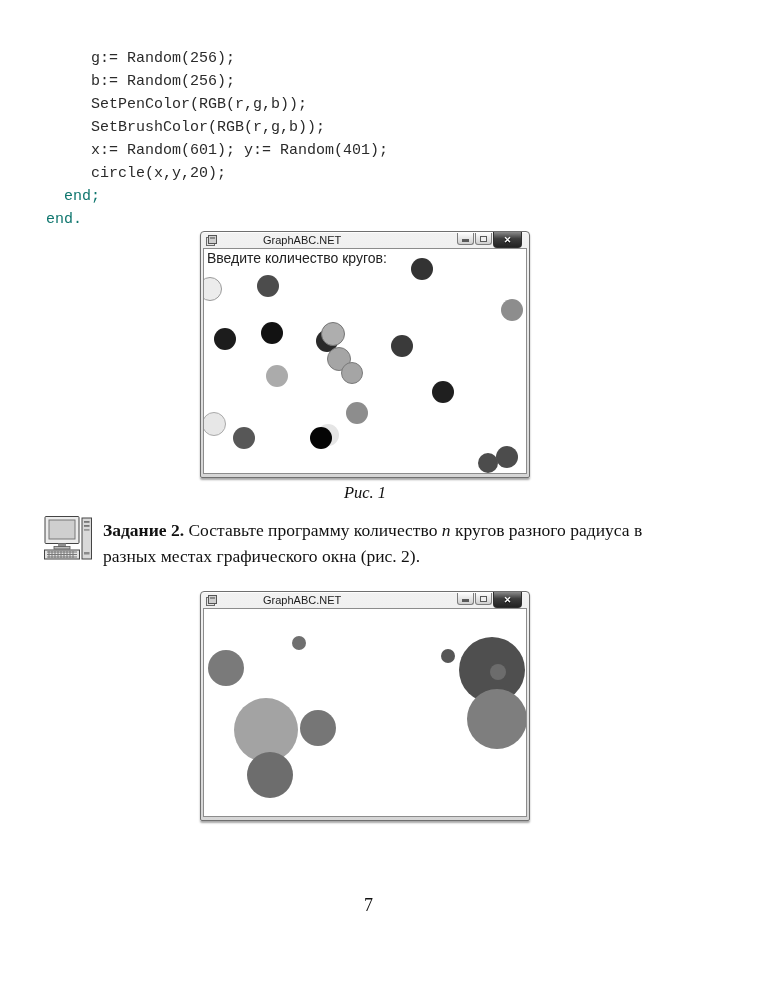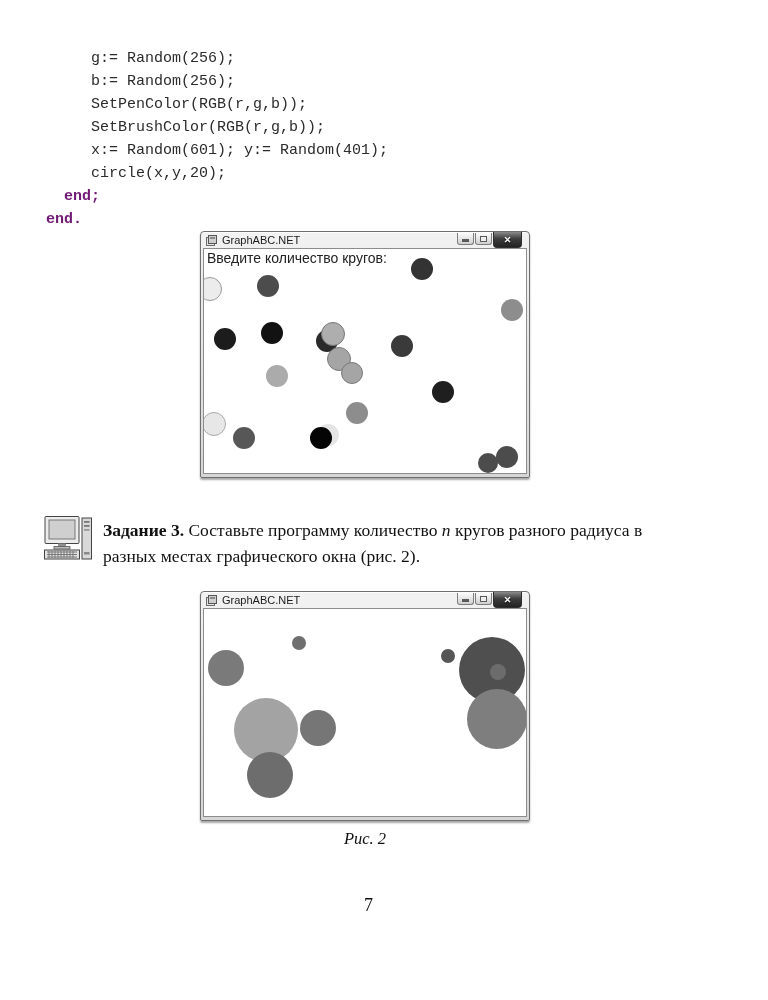--- a/index.html
+++ b/index.html
@@ -4,32 +4,32 @@
 <style>
   html,body{margin:0;padding:0;background:#fff;}
   .page{position:relative;width:768px;height:1000px;background:#ffffff;overflow:hidden;
         font-family:"Liberation Serif", serif;color:#1a1a1a;}
 
   
   .code-block{position:absolute;left:46px;top:47px;
               font-family:"Liberation Mono", monospace;font-size:15px;line-height:23px;
               color:#2b2b2b;white-space:pre;}
   .code-line{white-space:pre;}
-  .code-line.bold{font-weight:bold;color:#701a75;}
+  .code-line.bold{font-weight:normal;color:#0f766e;}
 
   
   .win{position:absolute;box-sizing:border-box;border:1px solid #6f6f6f;
        border-radius:4px 4px 2px 2px;background:linear-gradient(#f2f2f2,#d6d6d6);
        box-shadow:0 2px 2px rgba(0,0,0,0.35), inset 0 1px 0 #fdfdfd;}
   .win1{left:200px;top:231px;width:330px;height:247px;}
   .win2{left:200px;top:591px;width:330px;height:230px;}
   .titlebar{position:relative;height:16px;display:flex;align-items:center;padding-left:5px;}
   .win-icon{width:11px;height:11px;margin-right:5px;flex:0 0 auto;}
   .win-title{font-family:"Liberation Sans", sans-serif;font-size:11px;color:#1c1c1c;
-             white-space:nowrap;line-height:16px;}
+             white-space:nowrap;line-height:16px;margin-left:41px;}
   .controls{position:absolute;top:0;right:7px;display:flex;align-items:flex-start;}
   .cbtn{box-sizing:border-box;font-family:"Liberation Sans", sans-serif;}
   .btn-min,.btn-max{width:17px;height:12px;margin-top:1px;border:1px solid #7d7d7d;
        border-top:none;border-radius:0 0 3px 3px;background:linear-gradient(#fdfdfd,#cfcfcf);
        display:flex;justify-content:center;align-items:center;margin-right:1px;}
   .glyph-min{width:7px;height:3px;background:#5a5a5a;margin-top:4px;}
   .glyph-max{width:7px;height:6px;border:1px solid #5a5a5a;background:#efefef;box-sizing:border-box;}
   .btn-close{width:29px;height:16px;border:1px solid #2e2e2e;border-top:none;
        border-radius:0 0 4px 4px;background:linear-gradient(#8a8a8a,#3c3c3c 45%,#222);
        color:#fff;font-size:9px;font-weight:bold;display:flex;justify-content:center;
@@ -100,20 +100,21 @@
         <div class="circle" style="left: 142px; top: 153px; width: 22px; height: 22px; background: rgb(141, 141, 141);"></div>
         <div class="circle" style="left: -2px; top: 163px; width: 24px; height: 24px; background: rgb(231, 231, 231); border: 1px solid rgb(170, 170, 170);"></div>
         <div class="circle" style="left: 29px; top: 178px; width: 22px; height: 22px; background: rgb(87, 87, 87);"></div>
         <div class="circle" style="left: 113px; top: 175px; width: 22px; height: 22px; background: rgb(229, 229, 229);"></div>
         <div class="circle" style="left: 106px; top: 178px; width: 22px; height: 22px; background: rgb(5, 5, 5);"></div>
         <div class="circle" style="left: 274px; top: 204px; width: 20px; height: 20px; background: rgb(76, 76, 76);"></div>
         <div class="circle" style="left: 292px; top: 197px; width: 22px; height: 22px; background: rgb(76, 76, 76);"></div>
       </div>
   </div>
 
+  <div class="caption cap1">Рис. 1</div>
 
   <svg class="task-icon" viewBox="0 0 48 46">
     <rect x="1" y="0.5" width="34" height="27" rx="1" fill="#ececec" stroke="#444"></rect>
     <rect x="5" y="4" width="26" height="19" fill="#cfcfcf" stroke="#777"></rect>
     <rect x="14" y="27.5" width="8" height="3.5" fill="#8f8f8f"></rect>
     <rect x="10" y="30.5" width="16" height="2.5" fill="#bbb" stroke="#555" stroke-width="0.8"></rect>
     <rect x="0.5" y="34" width="35" height="9" fill="#e2e2e2" stroke="#444"></rect>
     <g stroke="#777" stroke-width="1">
       <line x1="3" y1="36" x2="33" y2="36"></line>
         <line x1="3" y1="38.5" x2="33" y2="38.5"></line>
@@ -127,21 +128,21 @@
       <line x1="23" y1="35" x2="23" y2="42"></line>
         <line x1="26" y1="35" x2="26" y2="42"></line>
       <line x1="29" y1="35" x2="29" y2="42"></line>
     </g>
     <rect x="38" y="2" width="9.5" height="41" fill="#d9d9d9" stroke="#444"></rect>
     <rect x="40" y="5" width="5.5" height="1.8" fill="#777"></rect>
     <rect x="40" y="9" width="5.5" height="1.8" fill="#777"></rect>
     <rect x="40" y="13" width="5.5" height="1.8" fill="#999"></rect>
     <rect x="40" y="36" width="5.5" height="2.5" fill="#8a8a8a"></rect>
   </svg>
-  <div class="task-text"><span class="seg-bold">Задание 3.</span><span> Составьте программу количество </span><span class="seg-italic">n</span><span> кругов разного радиуса в разных местах графического окна (рис. 2).</span></div>
+  <div class="task-text"><span class="seg-bold">Задание 2.</span><span> Составьте программу количество </span><span class="seg-italic">n</span><span> кругов разного радиуса в разных местах графического окна (рис. 2).</span></div>
 
   <div class="win win2">
     <div class="titlebar">
       <svg class="win-icon" viewBox="0 0 11 11">
         <rect x="0.5" y="2.5" width="8" height="8" fill="#e3e3e3" stroke="#6b6b6b"></rect>
         <rect x="2.5" y="0.5" width="8" height="8" fill="#cfcfcf" stroke="#555"></rect>
         <rect x="4" y="2" width="5" height="2" fill="#8a8a8a"></rect>
       </svg>
       <span class="win-title">GraphABC.NET</span>
       <div class="controls">
@@ -162,17 +163,16 @@
         <div class="circle" style="left: 237px; top: 40px; width: 14px; height: 14px; background: rgb(86, 86, 86);"></div>
         <div class="circle" style="left: 255px; top: 28px; width: 66px; height: 66px; background: rgb(79, 79, 79);"></div>
         <div class="circle" style="left: 286px; top: 55px; width: 16px; height: 16px; background: rgb(108, 108, 108);"></div>
         <div class="circle" style="left: 96px; top: 101px; width: 36px; height: 36px; background: rgb(118, 118, 118);"></div>
         <div class="circle" style="left: 30px; top: 89px; width: 64px; height: 64px; background: rgb(163, 163, 163);"></div>
         <div class="circle" style="left: 263px; top: 80px; width: 60px; height: 60px; background: rgb(126, 126, 126);"></div>
         <div class="circle" style="left: 43px; top: 143px; width: 46px; height: 46px; background: rgb(109, 109, 109);"></div>
       </div>
   </div>
 
-  <div class="caption cap2">Рис. 2</div>
 
   <div class="pagenum">7</div>
 
 </div>
 
 </body></html>

